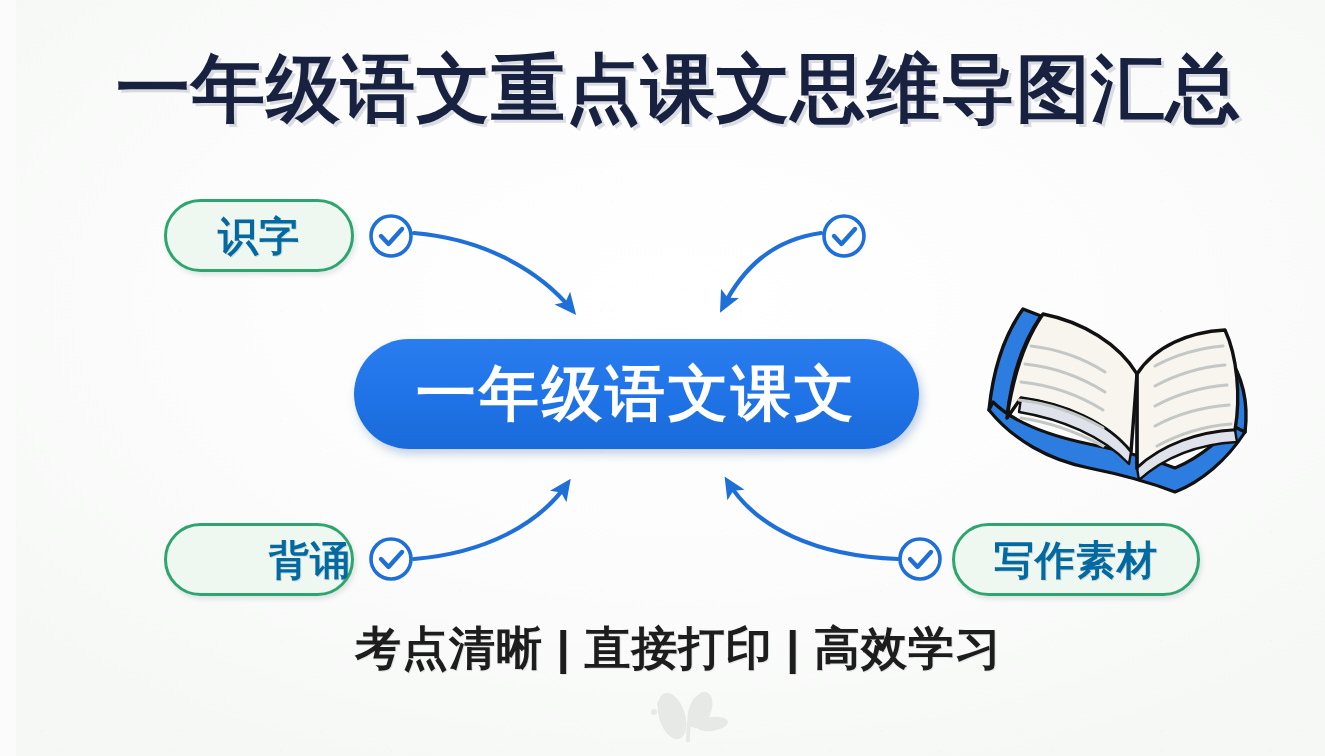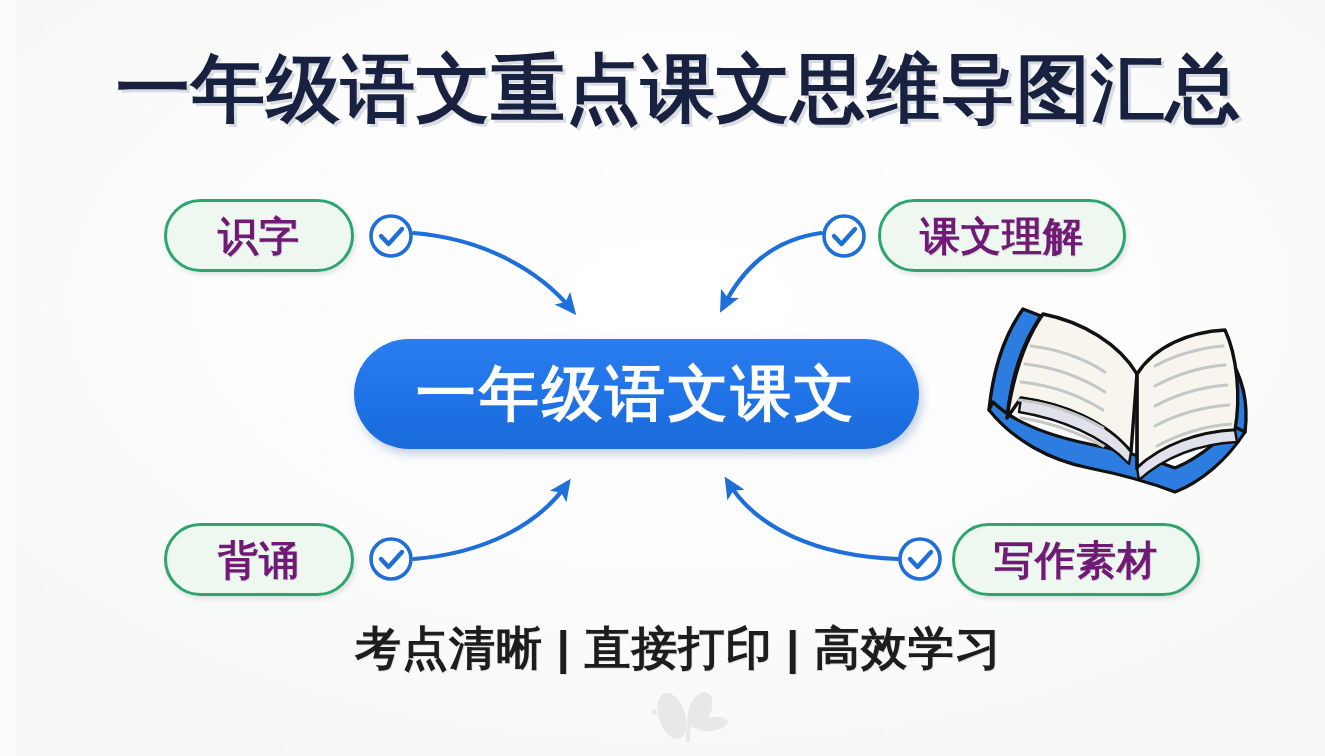--- a/index.html
+++ b/index.html
@@ -76,27 +76,27 @@
     border-radius: 999px;
     color: #111111;
     font-weight: 700;
     white-space: nowrap;
     box-shadow: 2px 3px 5px rgba(90,100,110,0.16);
   }
   .pill-label {
     font-size: 40px;
     letter-spacing: 1px;
     line-height: 1;
-    color: #701a75;
+    color: #0369a1;
     text-shadow: 1px 1px 0 rgba(120,130,140,0.25);
   }
 
   #pill-shizi      { left: 148px; top: 199px; width: 190px; height: 73px; }
   #pill-kewen      { left: 862px; top: 199px; width: 248px; height: 73px; }
-  #pill-beisong    { left: 148px; top: 523px; width: 190px; height: 73px; }
+  #pill-beisong    { left: 148px; top: 523px; width: 190px; height: 73px; justify-content: flex-end; }
   #pill-xiezuo     { left: 936px; top: 523px; width: 248px; height: 73px; }
 
   
   #center-node {
     position: absolute;
     left: 338px;
     top: 339px;
     width: 565px;
     height: 110px;
     box-sizing: border-box;
@@ -187,23 +187,20 @@
     <g>
       <circle cx="904" cy="559" r="20" fill="#ffffff" stroke="#1f6fd8" stroke-width="3.6"></circle>
       <path d="M 894 559 L 901.5 567 L 915 552" fill="none" stroke="#1f6fd8" stroke-width="4.4" stroke-linecap="round" stroke-linejoin="round"></path>
     </g>
   </svg>
 
   <div class="pill" id="pill-shizi">
     <span class="pill-label">识字</span>
   </div>
 
-  <div class="pill" id="pill-kewen">
-    <span class="pill-label">课文理解</span>
-  </div>
 
   <div class="pill" id="pill-beisong">
     <span class="pill-label">背诵</span>
   </div>
 
   <div class="pill" id="pill-xiezuo">
     <span class="pill-label">写作素材</span>
   </div>
 
   <div id="center-node">

